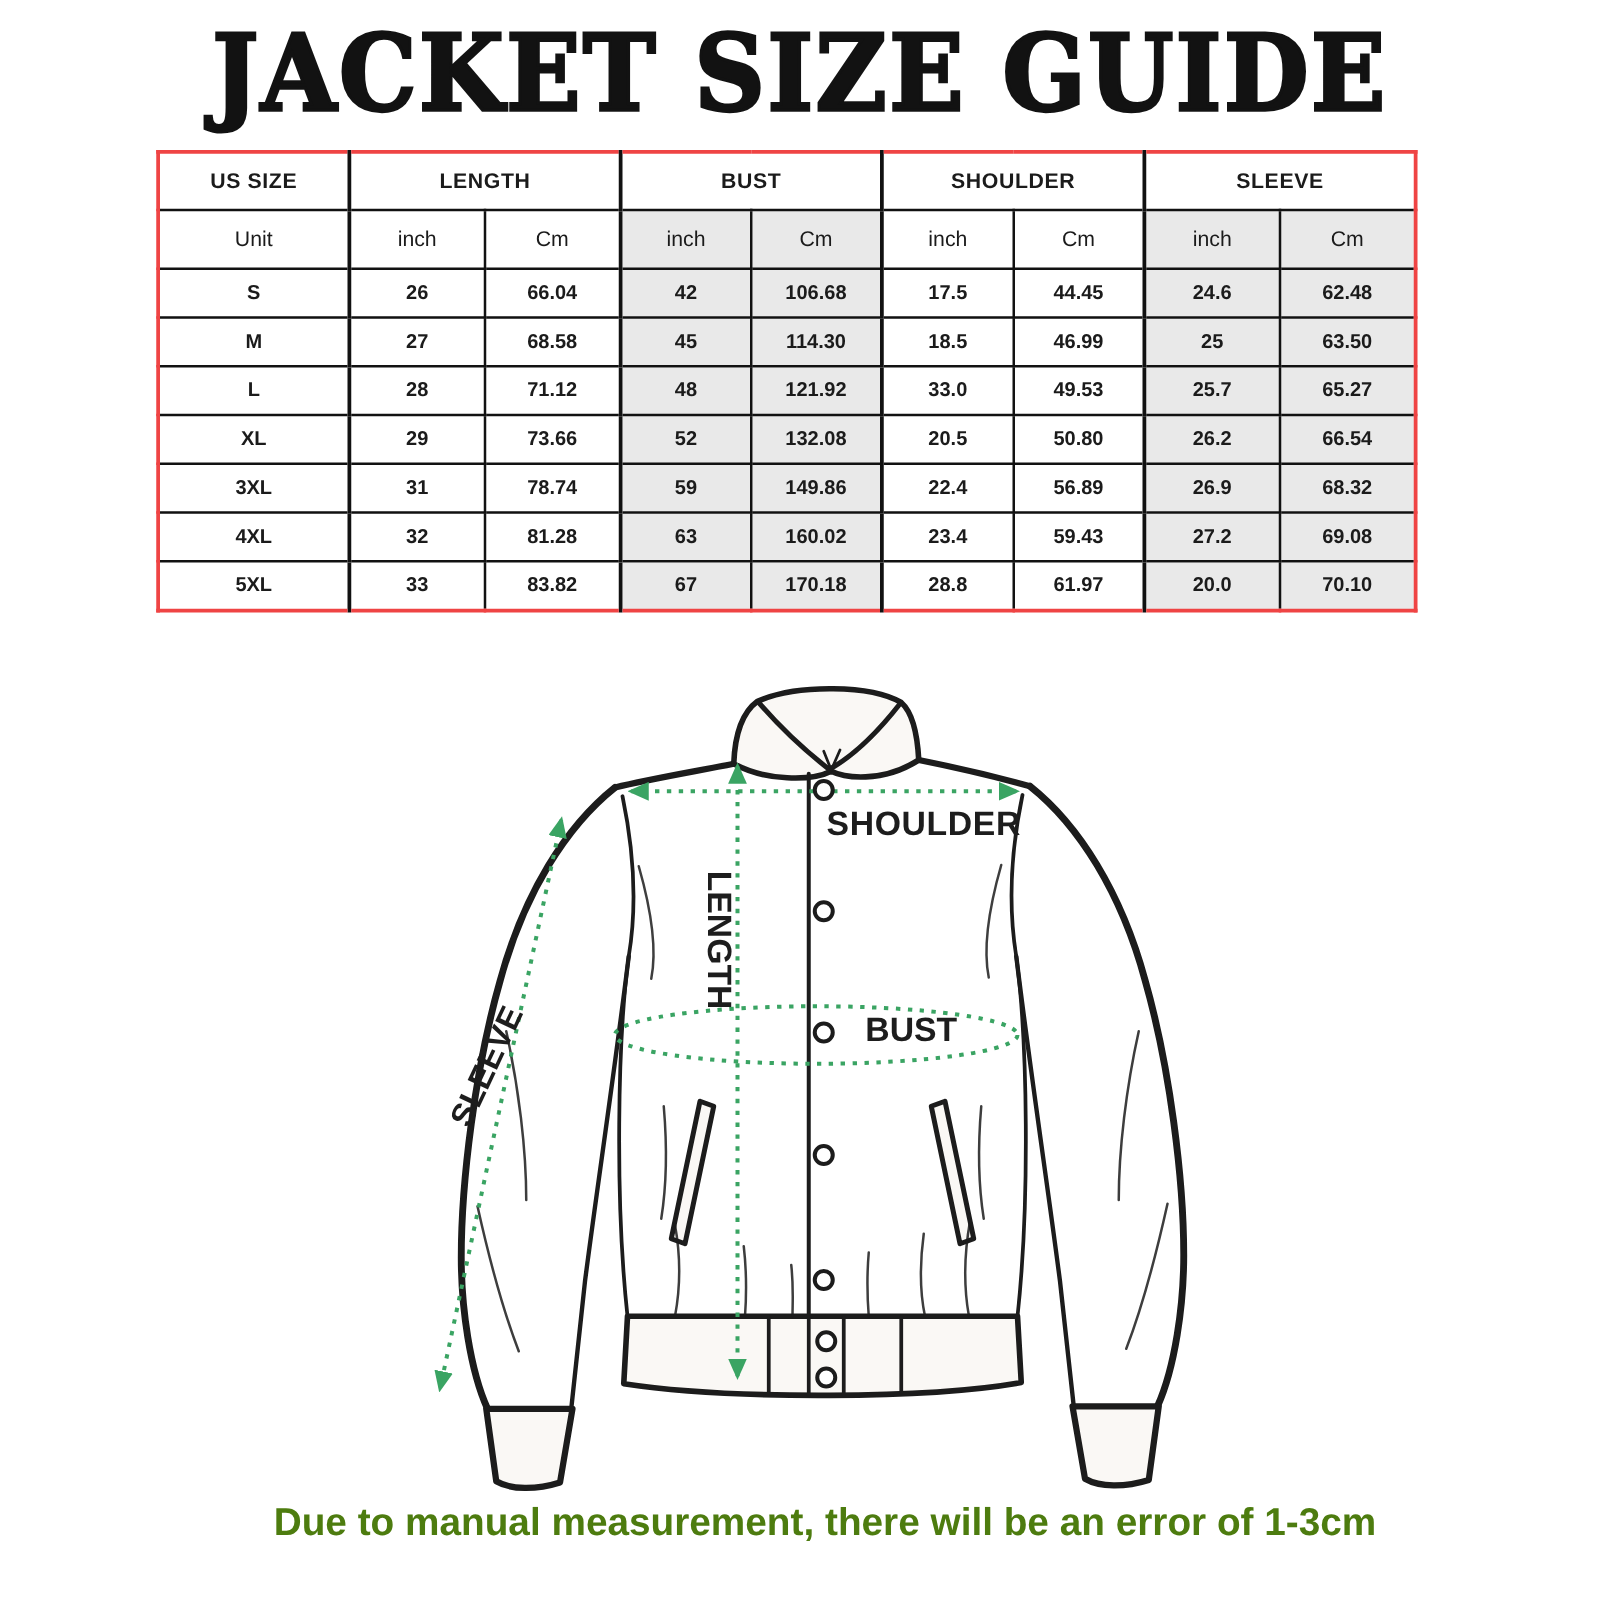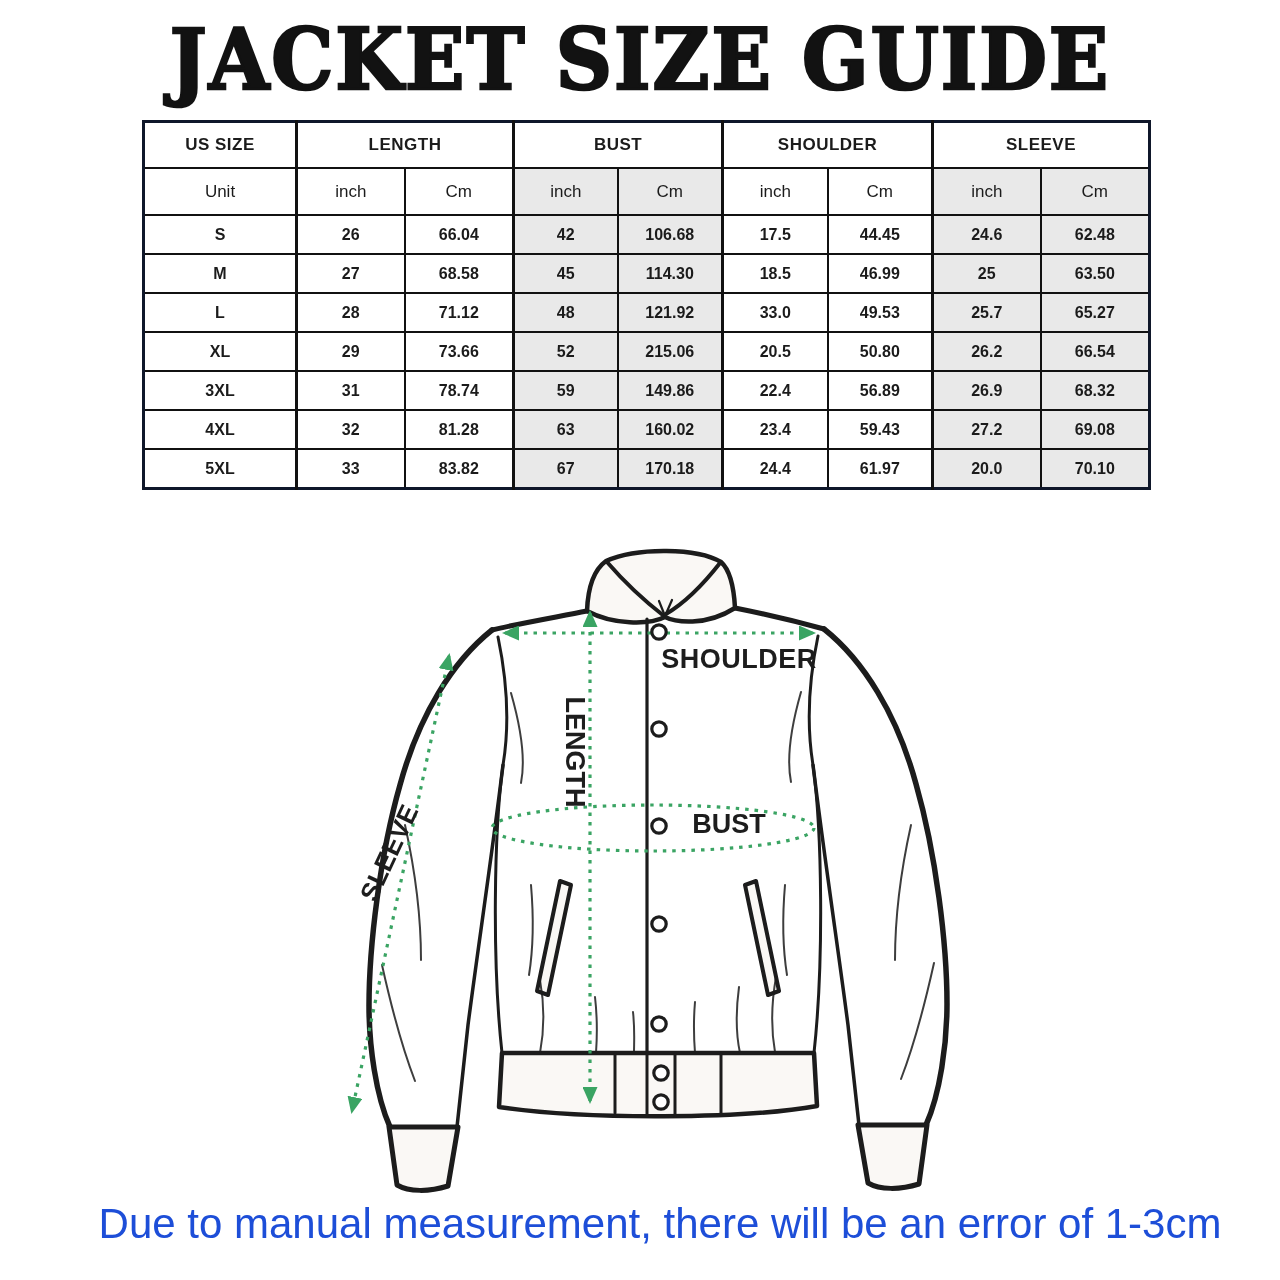--- a/index.html
+++ b/index.html
@@ -7,37 +7,37 @@
     width:1280px; height:1280px; position:relative; overflow:hidden;
     background:#ffffff; font-family:"Liberation Sans", sans-serif;
   }
   .title {
     position:absolute; top:10px; left:0; width:1280px; text-align:center;
     font-family:"DejaVu Serif", serif; font-weight:bold; font-size:78px;
     letter-spacing:2px; color:#121212; -webkit-text-stroke:2.5px #121212;
     transform:scaleY(1.08); transform-origin:top center; white-space:nowrap;
   }
   table.size-table {
-    position:absolute; left:142px; top:120px; width:1006px;
+    position:absolute; left:125px; top:120px; width:1006px;
     border-collapse:collapse; table-layout:fixed;
-    border:3px solid #0f172a;
+    border:3px solid #ef4444;
   }
   .size-table th, .size-table td {
     border:2px solid #111; text-align:center; vertical-align:middle;
     color:#1b1b1b; padding:0; overflow:hidden;
   }
   .size-table th.group { height:44px; font-size:17px; font-weight:bold; letter-spacing:.5px; background:#ffffff; }
   .size-table tr.units td { height:45px; font-size:17px; font-weight:normal; }
   .size-table tr.data  td { height:37px; font-size:16px; font-weight:bold; }
   .shade { background:#e9e9e9; }
   .grp  { border-left-width:3px !important; }
   .jacket-wrap { position:absolute; left:335px; top:525px; width:640px; height:680px; }
   .note {
     position:absolute; top:1200px; left:60px; width:1200px; text-align:center;
-    font-size:42px; font-weight:normal; color:#1d4ed8; white-space:nowrap;
+    font-size:31px; font-weight:bold; color:#4d7c0f; white-space:nowrap;
   }
   svg text { font-family:"Liberation Sans", sans-serif; font-weight:bold; }
 </style>
 </head>
 <body>
 
 <div class="title">JACKET SIZE GUIDE</div>
 
 <table class="size-table">
   <colgroup>
@@ -101,21 +101,21 @@
     <td class="grp">33.0</td>
     <td>49.53</td>
     <td class="grp shade">25.7</td>
     <td class="shade">65.27</td>
   </tr>
   <tr class="data">
     <td>XL</td>
     <td class="grp">29</td>
     <td>73.66</td>
     <td class="grp shade">52</td>
-    <td class="shade">215.06</td>
+    <td class="shade">132.08</td>
     <td class="grp">20.5</td>
     <td>50.80</td>
     <td class="grp shade">26.2</td>
     <td class="shade">66.54</td>
   </tr>
   <tr class="data">
     <td>3XL</td>
     <td class="grp">31</td>
     <td>78.74</td>
     <td class="grp shade">59</td>
@@ -135,21 +135,21 @@
     <td>59.43</td>
     <td class="grp shade">27.2</td>
     <td class="shade">69.08</td>
   </tr>
   <tr class="data">
     <td>5XL</td>
     <td class="grp">33</td>
     <td>83.82</td>
     <td class="grp shade">67</td>
     <td class="shade">170.18</td>
-    <td class="grp">24.4</td>
+    <td class="grp">28.8</td>
     <td>61.97</td>
     <td class="grp shade">20.0</td>
     <td class="shade">70.10</td>
   </tr>
 </tbody>
   </table>
 
 <div class="jacket-wrap">
 <svg width="640" height="680" viewBox="0 0 640 680">
   <defs>

